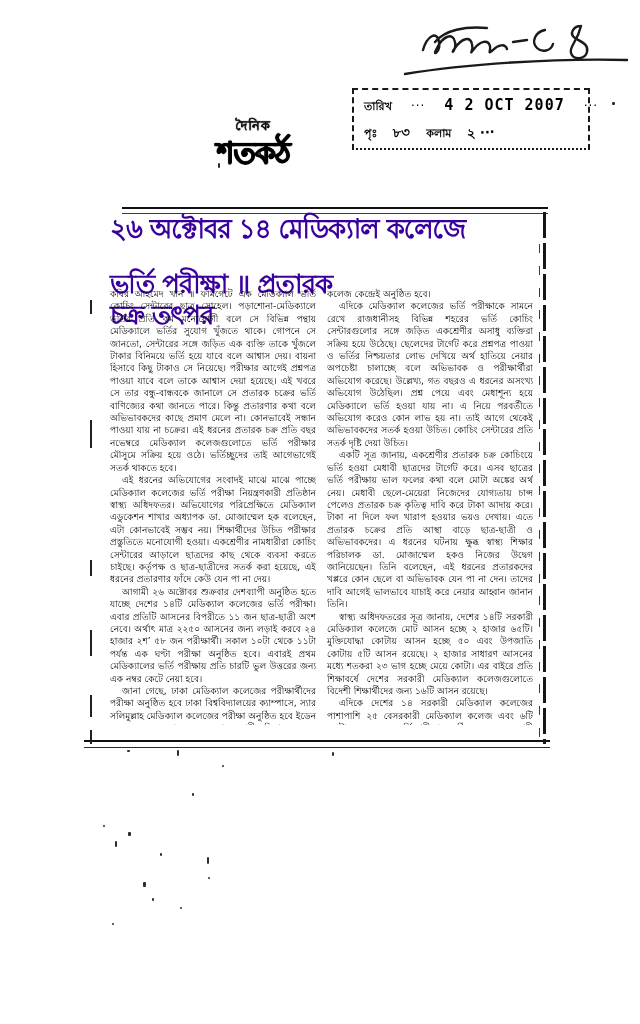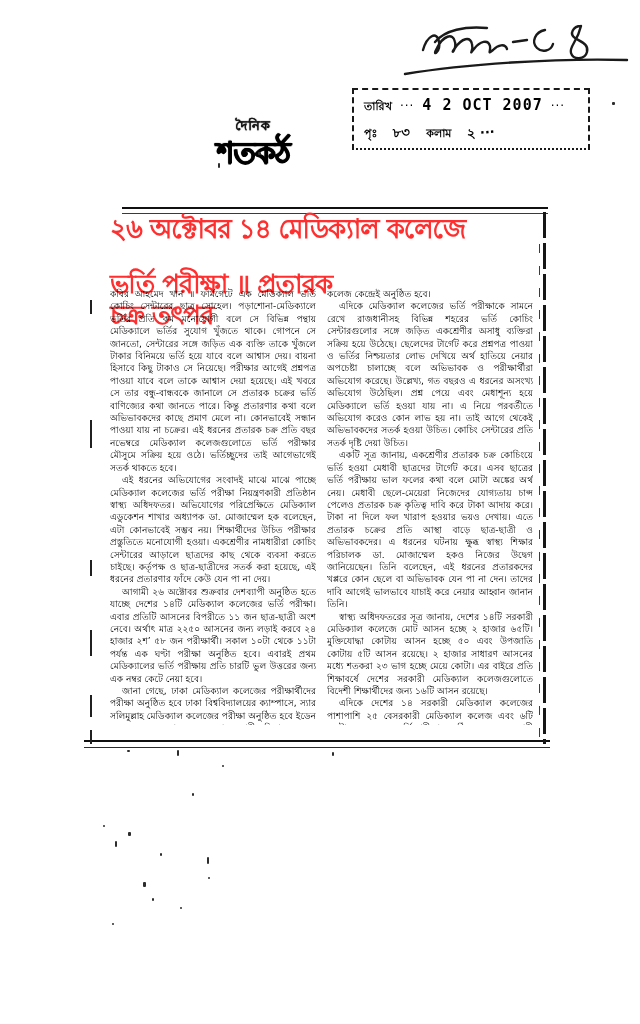--- a/index.html
+++ b/index.html
@@ -14,41 +14,41 @@
   .masthead .tagline{font-size:13px;font-weight:bold;letter-spacing:1px;
     text-shadow:0 0 1px #000;}
   .masthead .title{font-size:30px;font-weight:bold;letter-spacing:-1px;line-height:32px;
     text-shadow:0 0 1px #000,1px 0 0 #000,0 1px 0 #000;
     filter:blur(.3px) contrast(1.3);white-space:nowrap;}
   
   .stamp{position:absolute;left:352px;top:88px;width:238px;height:62px;
     border:2px dashed #2a2a2a;border-bottom:2px dotted #2a2a2a;
     padding:6px 8px 0 10px;box-sizing:border-box;
     filter:blur(.2px) contrast(1.2);}
-  .stamp .row{display:flex;align-items:baseline;gap:8px;white-space:nowrap;}
+  .stamp .row{display:flex;align-items:baseline;gap:19px;white-space:nowrap;}
   .stamp .bn{font-size:11px;font-weight:bold;}
   .stamp .dots{font-size:12px;letter-spacing:1px;}
   .stamp .date{font-family:"DejaVu Sans Mono",monospace;font-size:15px;font-weight:bold;
     letter-spacing:1px;}
   .stamp .hand{font-size:13px;font-weight:bold;transform:rotate(-4deg);}
   .stamp .row2{margin-top:6px;gap:16px;}
   
   .clipping{position:absolute;left:88px;top:204px;width:462px;height:544px;}
   .rule-top{position:absolute;left:34px;right:2px;top:3px;height:4px;
     border-top:2.5px solid #101010;border-bottom:1px solid #3a3a3a;}
   .rule-bottom{position:absolute;left:-4px;right:0;bottom:0;height:5px;
     border-top:2.5px solid #101010;border-bottom:1.5px solid #2a2a2a;}
   .border-right{position:absolute;right:4px;top:8px;bottom:4px;width:3px;
     background:repeating-linear-gradient(#161616 0 26px,transparent 26px 31px);}
   .border-right2{position:absolute;right:10px;top:40px;bottom:10px;width:1.5px;
     background:repeating-linear-gradient(#3c3c3c 0 9px,transparent 9px 22px);}
   .border-left-seg{position:absolute;left:2px;width:2px;background:#202020;}
   
   .headline{position:absolute;left:22px;top:9px;width:428px;
-    font-weight:bold;letter-spacing:-1px;color:#ef4444;
+    font-weight:bold;letter-spacing:-1px;color:#4c1d95;
     filter:blur(.25px) contrast(1.35);}
   .headline .h1{font-size:27px;line-height:32px;white-space:nowrap;transform:scaleX(.96);transform-origin:left;}
   .headline .h2{font-size:26px;line-height:31px;white-space:nowrap;margin-top:24px;}
   .headline .h3{font-size:26px;line-height:31px;white-space:nowrap;}
   
   .columns{position:absolute;left:22px;top:84px;width:424px;height:437px;
     display:flex;gap:11px;overflow:hidden;
     filter:blur(.28px) contrast(1.25);}
   .col{width:206px;height:100%;overflow:hidden;text-align:justify;
     font-size:9px;line-height:12.4px;color:#1b1b1b;word-break:break-word;}

